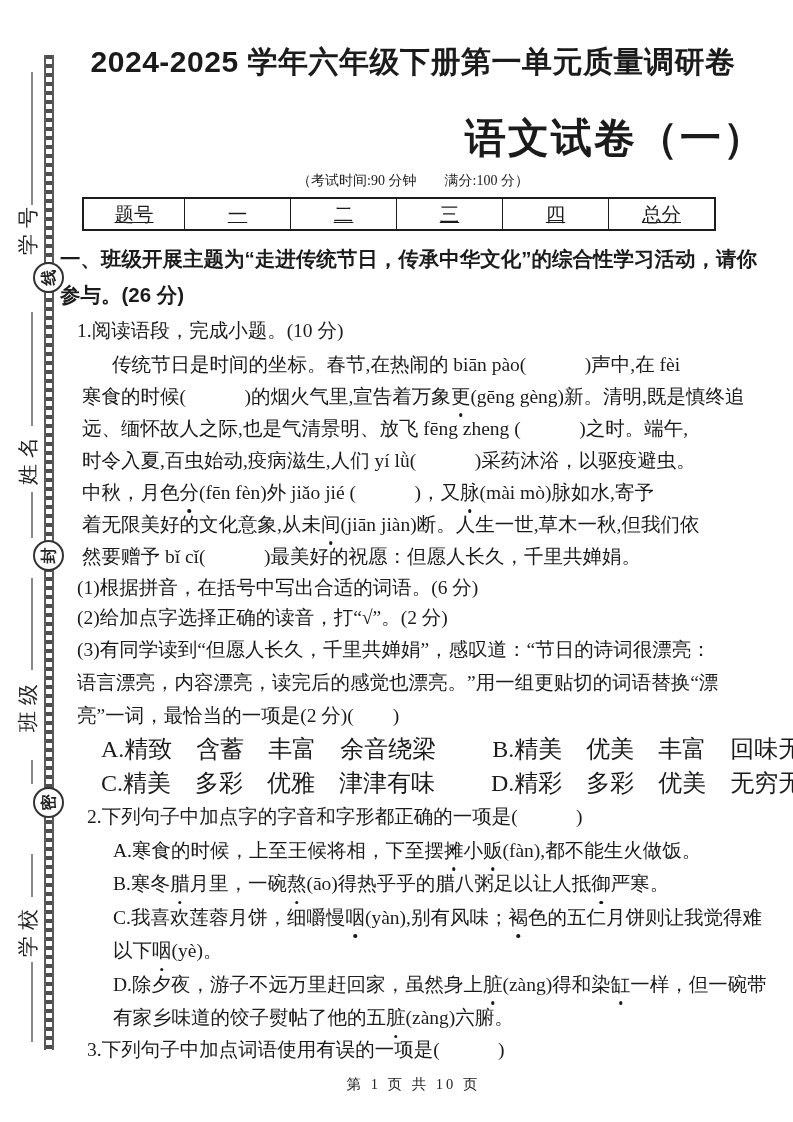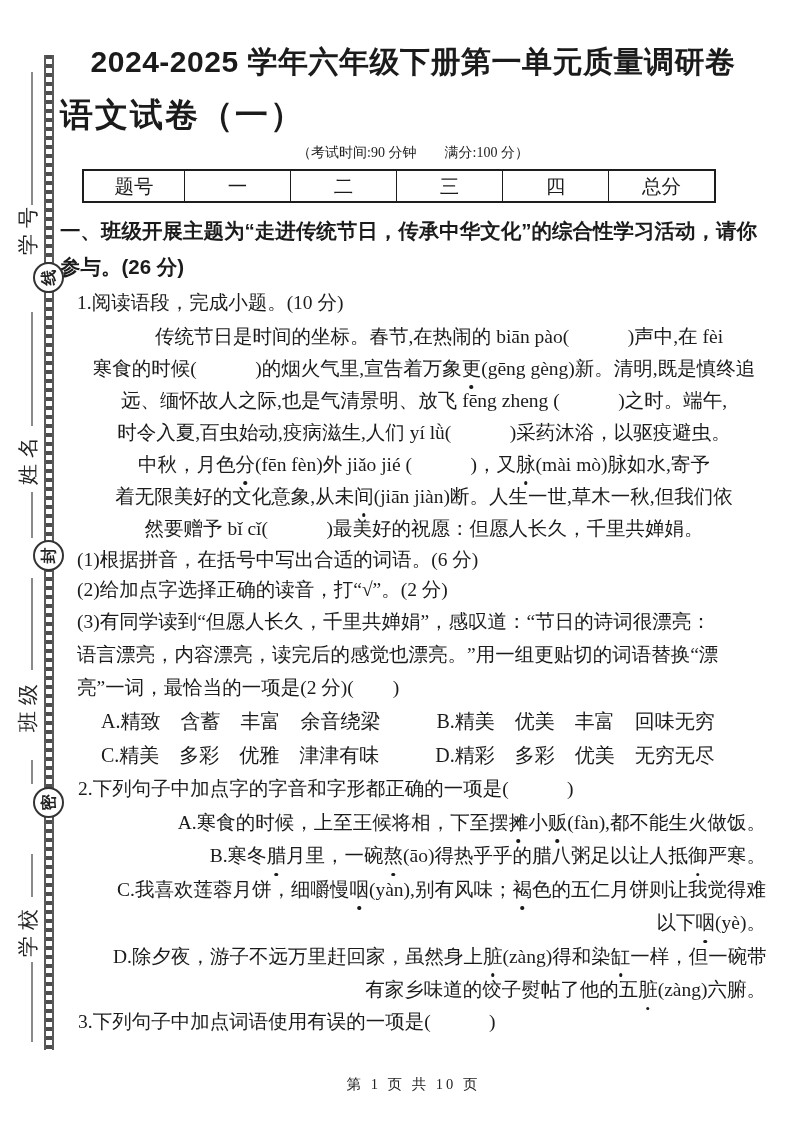--- a/index.html
+++ b/index.html
@@ -27,45 +27,45 @@
   }
   .seal span{transform:rotate(-90deg);font-size:16px;font-weight:bold;color:#222;}
   
   .content{position:absolute;left:60px;top:42px;width:706px;}
   .title{
     font-family:"Liberation Sans","DejaVu Sans",sans-serif;font-weight:bold;
     font-size:30px;text-align:center;margin:0;letter-spacing:.5px;white-space:nowrap;
   }
   .subtitle{
     font-family:"Liberation Sans","DejaVu Sans",sans-serif;font-weight:bold;
-    font-size:33px;text-align:left;margin:10px 0 6px;letter-spacing:2px;
+    font-size:41px;text-align:right;margin:28px 0 6px;letter-spacing:2px;
   }
   .exam-info{text-align:center;font-size:14px;margin:2px 0 7px;}
   
-  table.score{border-collapse:collapse;table-layout:fixed;margin:0 0 10px 22px;border:2px solid #1d1d1d;}
+  table.score{border-collapse:collapse;table-layout:fixed;margin:0 0 10px 22px;border:2px solid #1d1d1d;text-decoration:underline;}
   table.score td{border:1px solid #1d1d1d;text-align:center;font-size:19.5px;padding:0;}
   table.score tr.r1 td{height:30px;}
   table.score tr.r2 td{height:34px;}
   table.score td.c0{width:100px;}
   table.score td.c{width:105px;}
   
   .sec-head{
     font-family:"Liberation Sans","DejaVu Sans",sans-serif;font-weight:bold;
     font-size:20.5px;line-height:36px;white-space:nowrap;
   }
   .line{font-size:19.5px;white-space:nowrap;}
   .q1t{line-height:36px;margin-left:17px;}
-  .passage .line{line-height:32px;margin-left:22px;text-align:center;}
+  .passage .line{line-height:32px;margin-left:22px;}
   .passage .p-first{text-indent:30px;}
   .subq .line{line-height:30px;margin-left:17px;}
   .sub3 .line{line-height:33px;margin-left:17px;}
-  .optrow{display:flex;gap:56px;margin-left:41px;font-size:20px;line-height:34px;white-space:nowrap;}
+  .optrow{display:flex;gap:56px;margin-left:41px;font-size:24px;line-height:34px;white-space:nowrap;}
   .q2 .line{line-height:33.5px;}
-  .qhead{margin-left:18px;}
-  .opt{margin-left:53px;text-align:right;}
+  .qhead{margin-left:27px;}
+  .opt{margin-left:53px;}
   .q3{margin-top:1px;}
   
   .em{position:relative;display:inline-block;}
   .em::after{
     content:"";position:absolute;left:50%;bottom:-3.5px;width:3.5px;height:3.5px;
     border-radius:50%;background:#1b1b1b;transform:translateX(-50%);
   }
   .footer{
     position:absolute;left:17px;top:1075px;width:793px;text-align:center;
     font-size:14.5px;letter-spacing:3px;color:#222;

